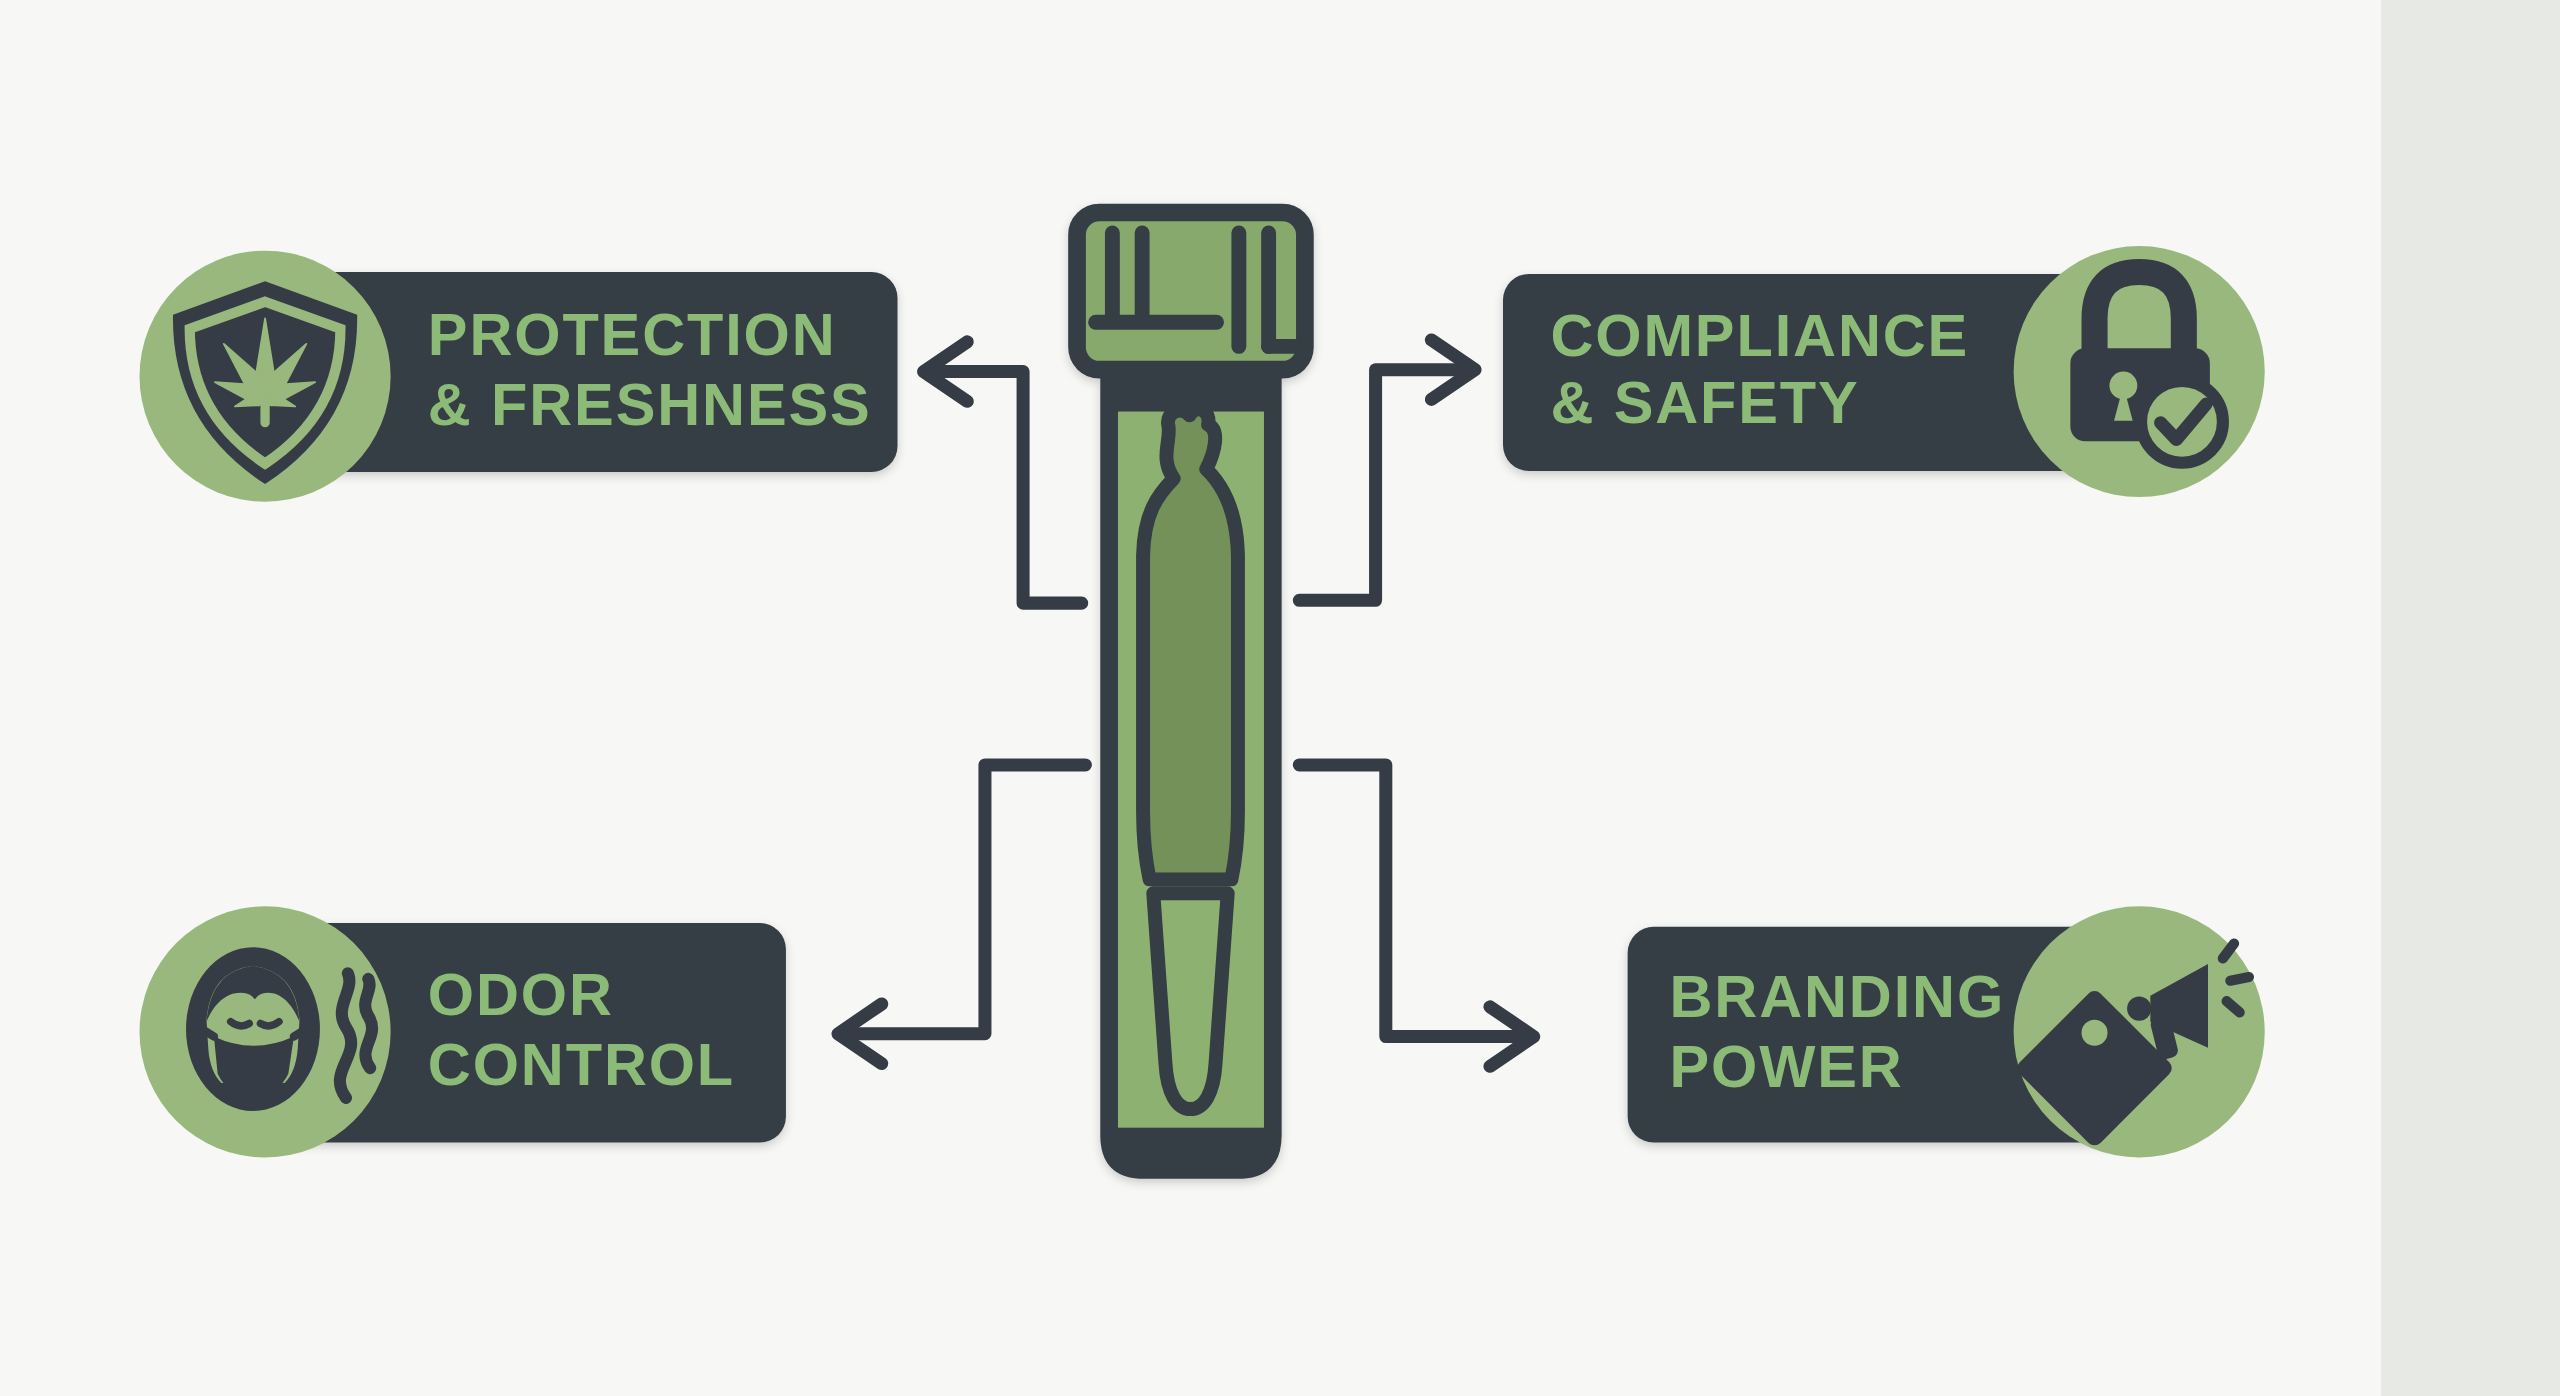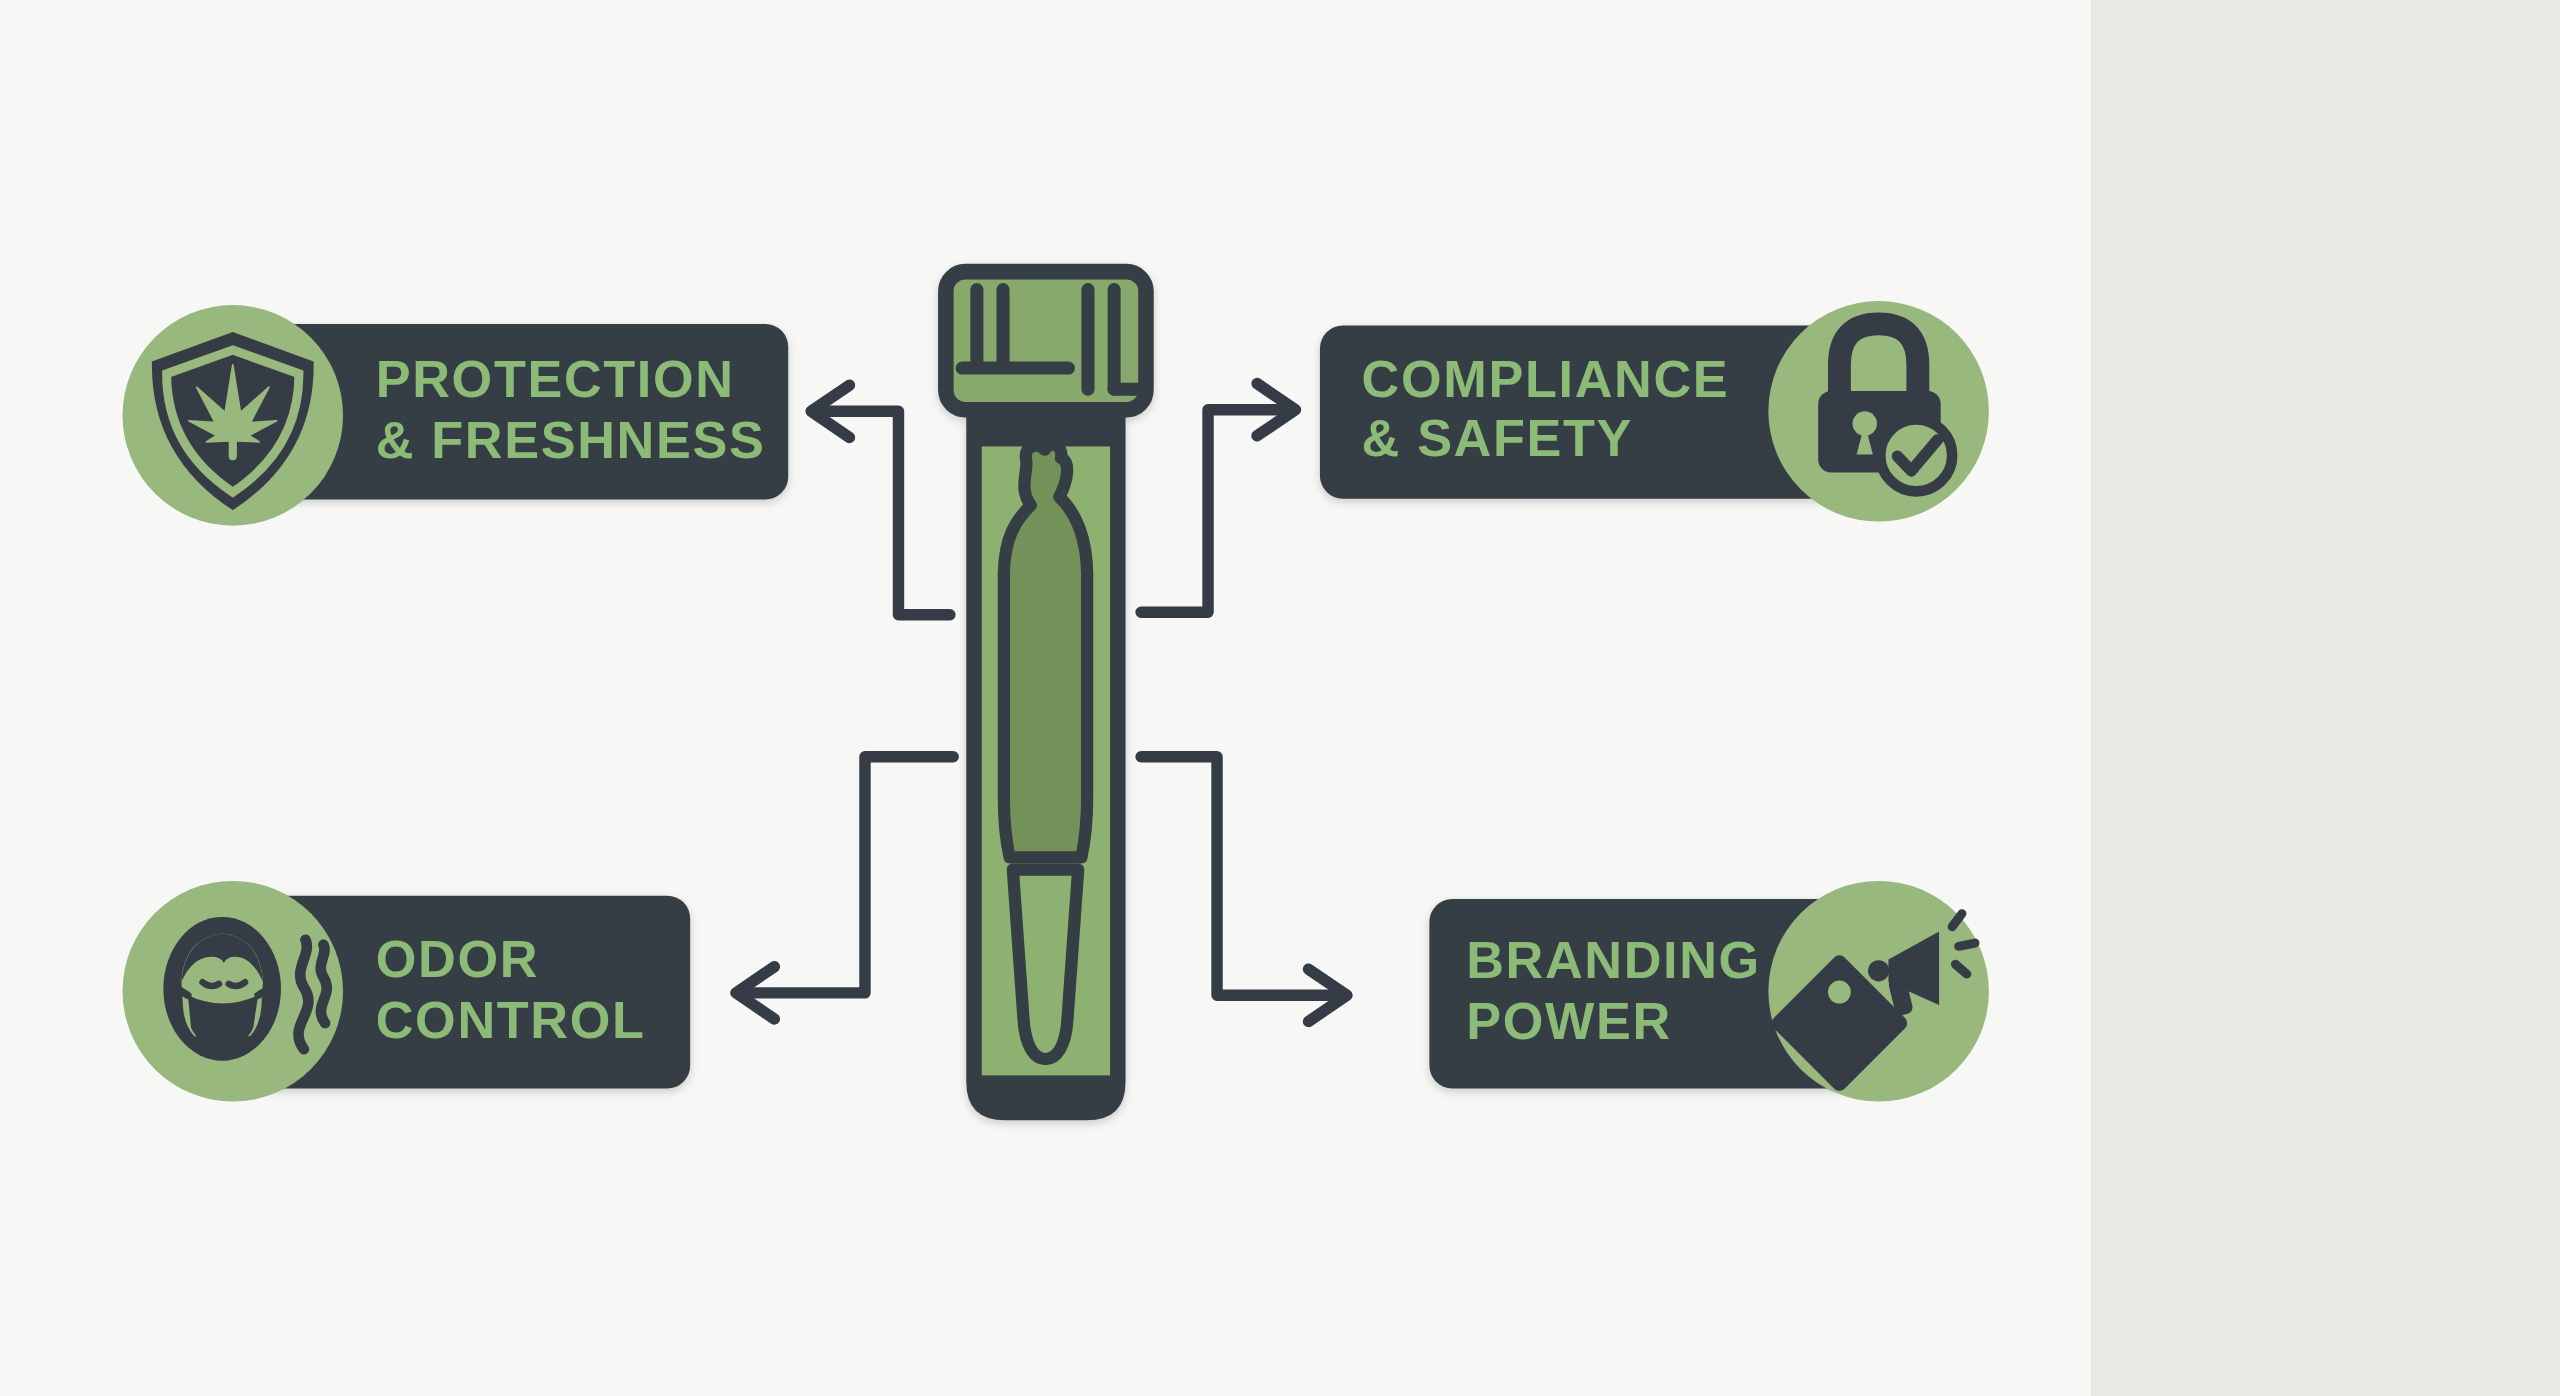--- a/index.html
+++ b/index.html
@@ -1,17 +1,17 @@
 <!DOCTYPE html>
 <html><head>
 <meta charset="utf-8">
 <style>
   html,body{margin:0;padding:0;background:#e7e9e4;}
   #canvas{
-    width:2091px;height:1396px;position:relative;
+    width:2381px;height:1396px;position:relative;
     background:#f7f8f5;overflow:hidden;
     font-family:"Liberation Sans", sans-serif;
   }
   svg{display:block;width:100%;height:100%;}
   .panel{fill:#353c45;}
   .badge{fill:#98b87e;}
   .dk{fill:#353c45;}
   .grn{fill:#98b87e;}
   .label{
     font-family:"Liberation Sans", sans-serif;

